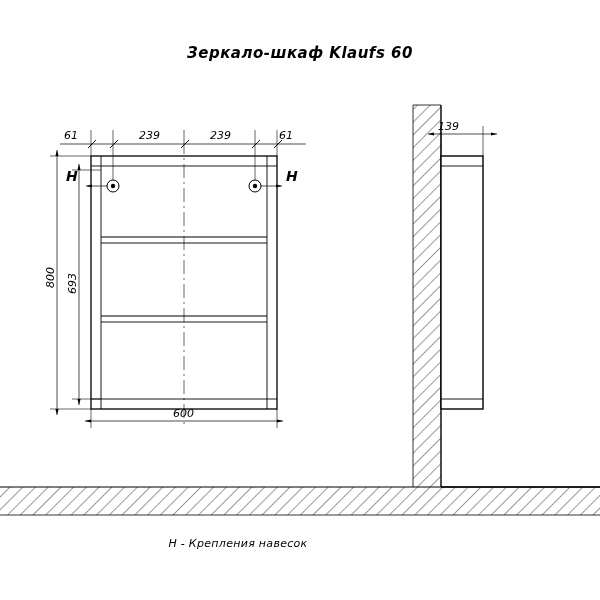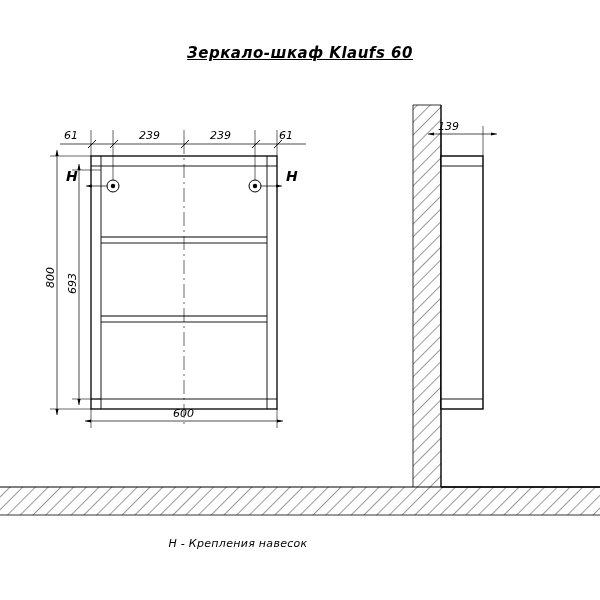--- a/index.html
+++ b/index.html
@@ -25,21 +25,20 @@
     position: absolute;
     left: 0;
     top: 44px;
     width: 600px;
     text-align: center;
     font-family: "DejaVu Sans", sans-serif;
     font-style: italic;
     font-weight: 700;
     font-size: 15px;
     letter-spacing: 0.5px;
-    text-decoration: underline;
   }
   .legend {
     position: absolute;
     left: 0;
     top: 537px;
     width: 476px;
     text-align: center;
     font-family: "DejaVu Sans", sans-serif;
     font-style: italic;
     font-size: 11px;

